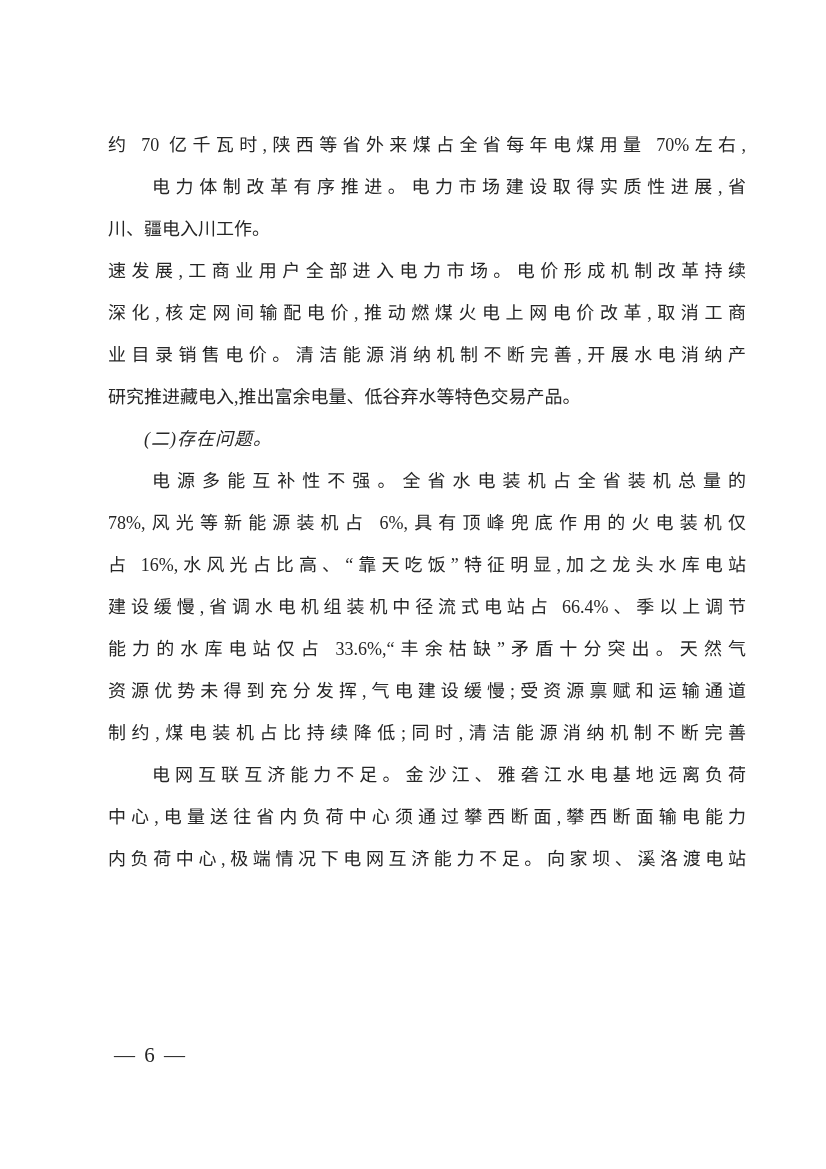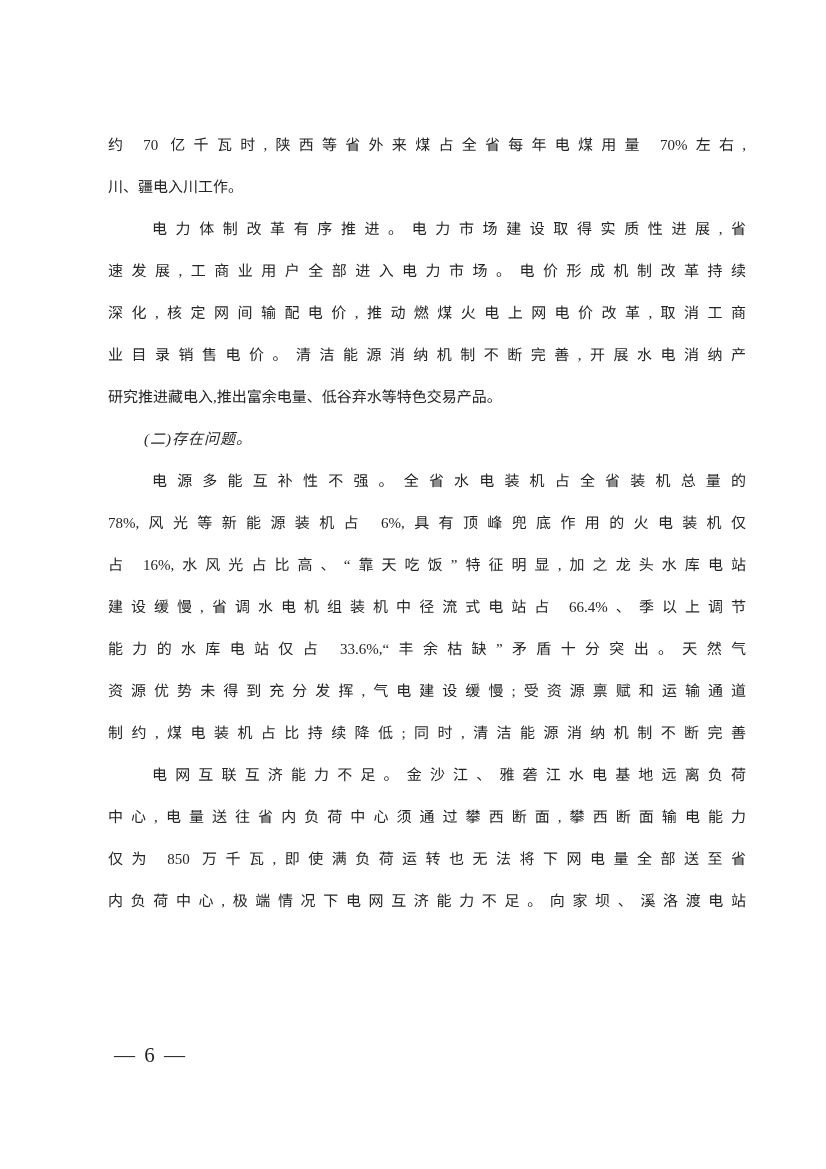--- a/index.html
+++ b/index.html
@@ -16,21 +16,21 @@
     position: absolute;
     left: 0; top: 0;
     width: 826px; height: 1169px;
     background: #ffffff;
   }
   .text-col {
     position: absolute;
     left: 108px;
     top: 124px;
     width: 638px;
-    font-size: 15px;
+    font-size: 18px;
     line-height: 42px;
   }
   .ln {
     height: 42px;
     text-align: justify;
     text-align-last: justify;
     text-justify: inter-ideograph;
     word-break: keep-all;
     overflow: visible;
   }
@@ -55,33 +55,32 @@
     letter-spacing: 2px;
     color: #262626;
   }
 </style>
 </head>
 <body>
 
 <div class="page">
   <div class="text-col">
     <div class="ln">约 70 亿千瓦时,陕西等省外来煤占全省每年电煤用量 70%左右,</div>
+    <div class="ln indent">电力体制改革有序推进。电力市场建设取得实质性进展,省</div>
     <div class="ln end">川、疆电入川工作。</div>
-    <div class="ln indent">电力体制改革有序推进。电力市场建设取得实质性进展,省</div>
     <div class="ln">速发展,工商业用户全部进入电力市场。电价形成机制改革持续</div>
     <div class="ln">深化,核定网间输配电价,推动燃煤火电上网电价改革,取消工商</div>
     <div class="ln">业目录销售电价。清洁能源消纳机制不断完善,开展水电消纳产</div>
     <div class="ln end">研究推进藏电入,推出富余电量、低谷弃水等特色交易产品。</div>
     <div class="ln head">(二)存在问题。</div>
     <div class="ln indent">电源多能互补性不强。全省水电装机占全省装机总量的</div>
     <div class="ln">78%,风光等新能源装机占 6%,具有顶峰兜底作用的火电装机仅</div>
     <div class="ln">占 16%,水风光占比高、“靠天吃饭”特征明显,加之龙头水库电站</div>
     <div class="ln">建设缓慢,省调水电机组装机中径流式电站占 66.4%、季以上调节</div>
     <div class="ln">能力的水库电站仅占 33.6%,“丰余枯缺”矛盾十分突出。天然气</div>
     <div class="ln">资源优势未得到充分发挥,气电建设缓慢;受资源禀赋和运输通道</div>
     <div class="ln">制约,煤电装机占比持续降低;同时,清洁能源消纳机制不断完善</div>
     <div class="ln indent">电网互联互济能力不足。金沙江、雅砻江水电基地远离负荷</div>
     <div class="ln">中心,电量送往省内负荷中心须通过攀西断面,攀西断面输电能力</div>
-    <div class="ln">仅为 850 万千瓦,即使满负荷运转也无法将下网电量全部送至省</div>
     <div class="ln">内负荷中心,极端情况下电网互济能力不足。向家坝、溪洛渡电站</div>
   </div>
   <div class="page-num">— 6 —</div>
 </div>
 
 </body></html>

